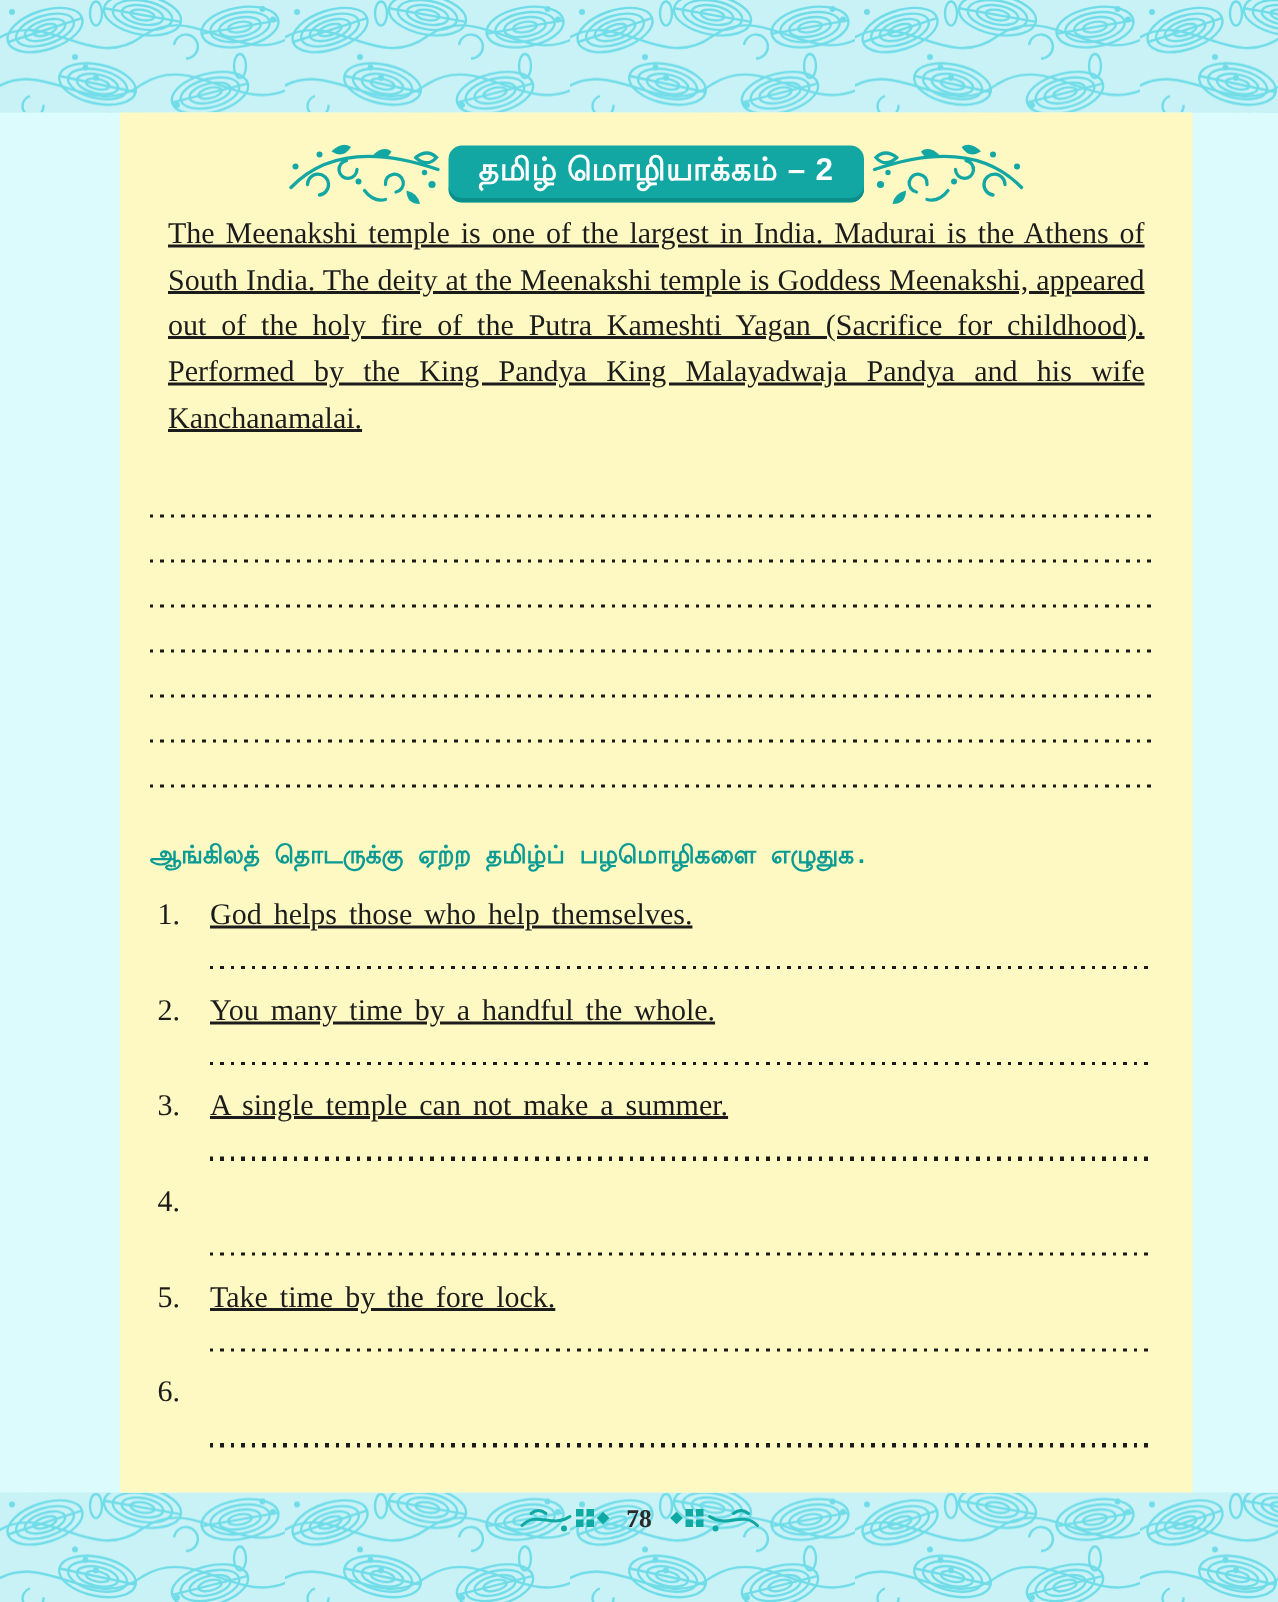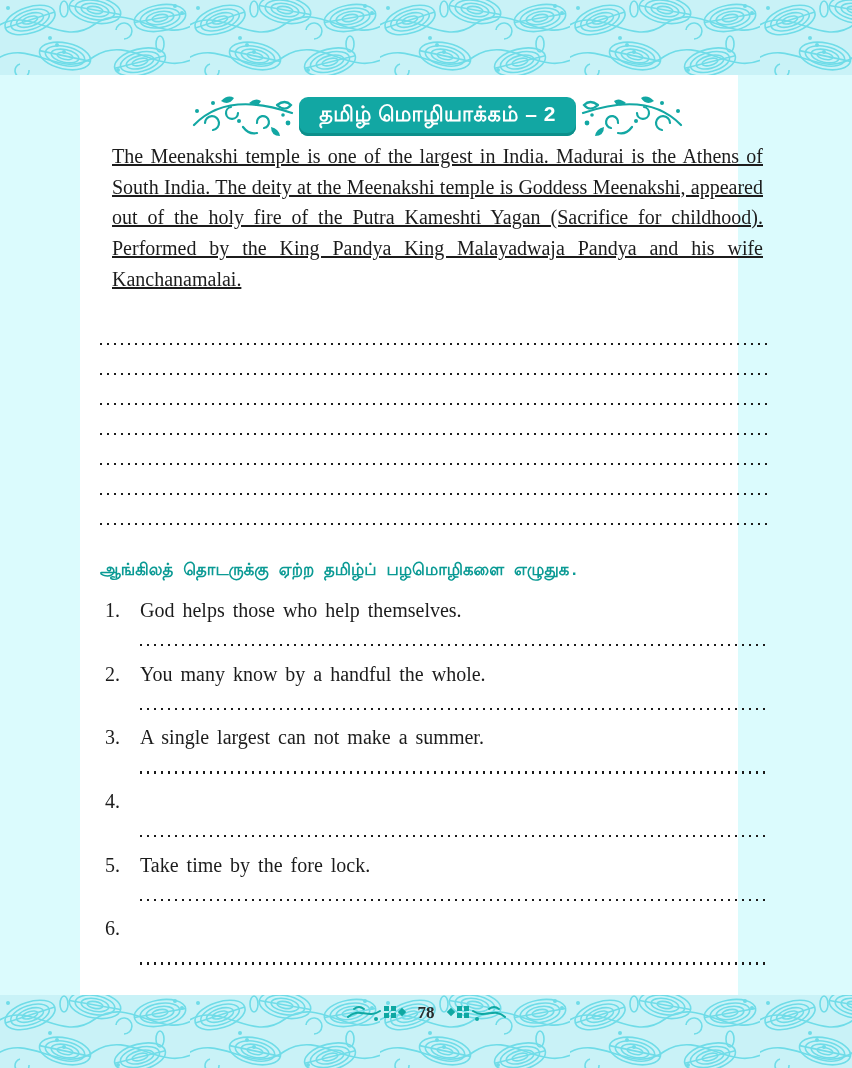--- a/index.html
+++ b/index.html
@@ -6,22 +6,22 @@
   body{
     width:852px;height:1068px;position:relative;overflow:hidden;
     background:#dbfbfd;
     font-family:"Liberation Serif","DejaVu Serif",serif;
   }
   .band{position:absolute;left:0;width:852px;overflow:hidden;background:#c9f2f7;}
   .band-top{top:0;height:75px;}
   .band-bottom{top:995px;height:73px;}
   .band svg{display:block;}
   .page{
-    position:absolute;left:80px;top:75px;width:658px;height:920px;
-    background:#ffffff;
+    position:absolute;left:80px;top:75px;width:715px;height:920px;
+    background:#fef9c3;
   }
   
   .banner-row{
     position:absolute;top:16px;left:0;width:715px;height:50px;
     display:flex;align-items:center;justify-content:center;
   }
   .flourish{flex:0 0 auto;}
   .banner{
     background:#12a7a3;color:#ffffff;
     border-radius:9px;
@@ -56,21 +56,21 @@
   }
   
   .items{position:absolute;top:524px;left:25px;width:665px;}
   .item{position:relative;height:63.7px;}
   .item .num{
     position:absolute;left:0;top:0;width:35px;
     font-size:20px;color:#1c1c1c;
   }
   .item .txt{
     position:absolute;left:35px;top:0;right:0;
-    font-size:20px;color:#1c1c1c;word-spacing:3px;
+    font-size:20px;color:#1c1c1c;word-spacing:3px;text-decoration:underline;
   }
   .item .dotline{position:absolute;left:35px;top:45px;width:630px;}
   
   .footer{
     position:absolute;top:1000px;left:0;width:852px;height:26px;
     display:flex;align-items:center;justify-content:center;gap:10px;
   }
   .pageno{
     font-family:"Liberation Serif","DejaVu Serif",serif;
     font-size:17px;font-weight:bold;color:#2a2a2a;
@@ -188,26 +188,26 @@
   <div class="instruction">ஆங்கிலத் தொடருக்கு ஏற்ற தமிழ்ப் பழமொழிகளை எழுதுக.</div>
 
   <div class="items">
     <div class="item">
       <span class="num">1.</span>
       <span class="txt">God helps those who help themselves.</span>
       <div class="dotline"></div>
     </div>
     <div class="item">
       <span class="num">2.</span>
-      <span class="txt">You many know by a handful the whole.</span>
+      <span class="txt">You many time by a handful the whole.</span>
       <div class="dotline"></div>
     </div>
     <div class="item">
       <span class="num">3.</span>
-      <span class="txt">A single largest can not make a summer.</span>
+      <span class="txt">A single temple can not make a summer.</span>
       <div class="dotline"></div>
     </div>
     <div class="item">
       <span class="num">4.</span>
       <div class="dotline"></div>
     </div>
     <div class="item">
       <span class="num">5.</span>
       <span class="txt">Take time by the fore lock.</span>
       <div class="dotline"></div>

